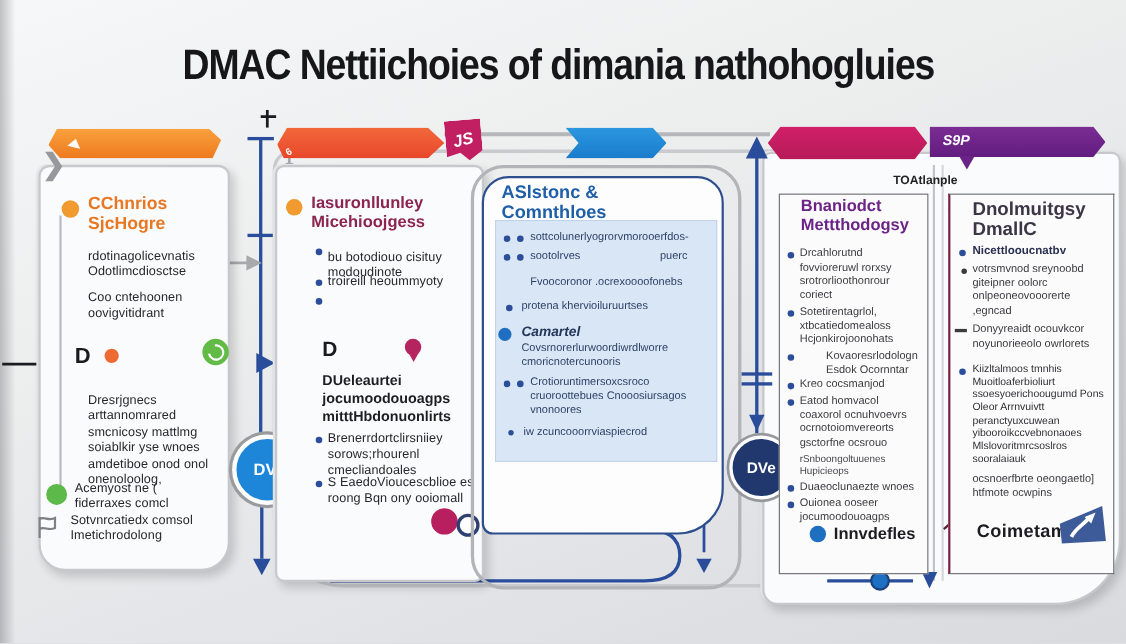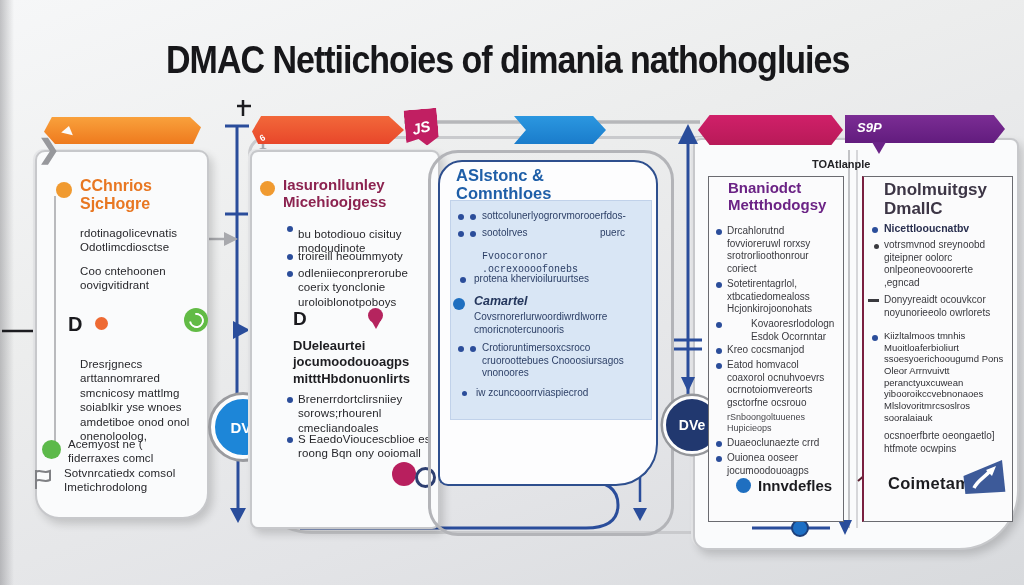--- a/index.html
+++ b/index.html
@@ -145,21 +145,20 @@
               display:flex;align-items:center;justify-content:center;">
     <span style="color:#fff;font-weight:bold;font-style:italic;font-size:15px;transform:rotate(-8deg);">JS</span>
   </div>
   <div class="dot" style="left:260px;top:181px;width:15px;height:15px;background:#f09a30;"></div>
   <div class="abs hl" style="left:283px;top:177px;width:128px;font-size:15px;color:#8c2350;">Iasuronllunley Micehioojgess</div>
   <span class="bdot" style="left:287px;top:226px;"></span>
   <div class="abs t" style="left:298px;top:227px;width:132px;">bu botodiouo cisituy modoudinote</div>
   <span class="bdot" style="left:287px;top:254px;"></span>
   <div class="abs t" style="left:298px;top:249px;width:132px;">troireill heoummyoty</div>
   <span class="bdot" style="left:287px;top:271px;"></span>
-  <div class="abs t" style="left:298px;top:266px;width:134px;">odleniieconprerorube coerix tyonclonie uroloiblonotpoboys</div>
   <div class="abs bold" style="left:293px;top:308px;font-size:19px;color:#1a1a1e;">D</div>
   <div class="abs" style="left:368px;top:308px;">
     <div style="width:15px;height:15px;border-radius:50%;background:#b5245e;"></div>
     <div style="width:0;height:0;margin:-3px auto 0;border-left:5px solid transparent;
                 border-right:5px solid transparent;border-top:9px solid #b5245e;"></div>
   </div>
   <div class="abs bold" style="left:293px;top:338px;width:132px;font-size:13px;color:#1e1e22;line-height:1.25;">DUeleaurtei jocumoodouoagps mitttHbdonuonlirts</div>
   <span class="bdot" style="left:287px;top:397px;"></span>
   <div class="abs t" style="left:298px;top:392px;width:136px;">Brenerrdortclirsniiey sorows;rhourenl cmecliandoales</div>
   <span class="bdot" style="left:287px;top:437px;"></span>
@@ -175,21 +174,21 @@
               clip-path:polygon(0 0,86% 0,100% 50%,86% 100%,0 100%,13% 50%);"></div>
   <div class="abs hl" style="left:456px;top:166px;width:130px;font-size:16.5px;color:#1f5fa8;">ASlstonc &amp; Comnthloes</div>
   <div class="abs" style="left:450px;top:200px;width:200px;height:218px;background:#d9e6f5;border:1px solid #c1d2ea;"></div>
   <span class="bdot" style="left:458px;top:214px;"></span>
   <span class="bdot" style="left:470px;top:214px;"></span>
   <div class="abs ts" style="left:482px;top:210px;width:168px;color:#2c3f66;">sottcolunerlyogrorvmorooerfdos-</div>
   <span class="bdot" style="left:458px;top:231px;"></span>
   <span class="bdot" style="left:470px;top:231px;"></span>
   <div class="abs ts" style="left:482px;top:227px;width:110px;color:#2c3f66;">sootolrves</div>
   <div class="abs ts" style="left:600px;top:227px;width:48px;color:#2c3f66;">puerc</div>
-  <div class="abs ts" style="left:482px;top:251px;width:168px;color:#2c3f66;font-family:Liberation Mono, monospace;">Fvoocoronor .ocrexoooofonebs</div>
+  <div class="abs ts" style="left:482px;top:251px;width:168px;color:#2c3f66;">Fvoocoronor .ocrexoooofonebs</div>
   <span class="bdot" style="left:460px;top:277px;"></span>
   <div class="abs ts" style="left:474px;top:273px;width:170px;color:#2c3f66;">protena khervioiluruurtses</div>
   <div class="dot" style="left:453px;top:298px;width:12px;height:12px;background:#1f6fc0;"></div>
   <div class="abs bold" style="left:474px;top:294px;width:150px;font-size:12.5px;color:#24365c;font-style:italic;">Camartel</div>
   <div class="abs ts" style="left:474px;top:311px;width:172px;color:#2c3f66;">Covsrnorerlurwoordiwrdlworre cmoricnotercunooris</div>
   <span class="bdot" style="left:458px;top:346px;"></span>
   <span class="bdot" style="left:470px;top:346px;"></span>
   <div class="abs ts" style="left:482px;top:342px;width:166px;color:#2c3f66;">Crotioruntimersoxcsroco cruoroottebues Cnooosiursagos vnonoores</div>
   <span class="bdot" style="left:462px;top:391px;width:5px;height:5px;"></span>
   <div class="abs ts" style="left:476px;top:387px;width:168px;color:#2c3f66;">iw zcuncooorrviaspiecrod</div>
@@ -210,21 +209,21 @@
   <span class="bdot" style="left:716px;top:282px;"></span>
   <div class="abs ts" style="left:727px;top:278px;width:108px;">Sotetirentagrlol, xtbcatiedomealoss Hcjonkirojoonohats</div>
   <span class="bdot" style="left:716px;top:322px;"></span>
   <div class="abs ts" style="left:751px;top:318px;width:108px;">Kovaoresrlodologn Esdok Ocornntar</div>
   <span class="bdot" style="left:716px;top:348px;"></span>
   <div class="abs ts" style="left:727px;top:344px;width:108px;">Kreo cocsmanjod</div>
   <span class="bdot" style="left:716px;top:363px;"></span>
   <div class="abs ts" style="left:727px;top:359px;width:108px;">Eatod homvacol coaxorol ocnuhvoevrs ocrnotoiomvereorts gsctorfne ocsrouo</div>
   <div class="abs" style="left:727px;top:412px;width:108px;font-size:9px;line-height:1.2;color:#46464b;">rSnboongoltuuenes Hupicieops</div>
   <span class="bdot" style="left:716px;top:441px;"></span>
-  <div class="abs ts" style="left:727px;top:437px;width:108px;">Duaeoclunaezte crrd</div>
+  <div class="abs ts" style="left:727px;top:437px;width:108px;">Duaeoclunaezte wnoes</div>
   <span class="bdot" style="left:716px;top:456px;"></span>
   <div class="abs ts" style="left:727px;top:452px;width:108px;">Ouionea ooseer jocumoodouoagps</div>
   <div class="dot" style="left:736px;top:478px;width:15px;height:15px;background:#1f6fc0;"></div>
   <div class="abs bold" style="left:758px;top:477px;font-size:15px;color:#1c1c20;">Innvdefles</div>
 
   <div class="banner" style="left:845px;top:115px;width:160px;height:28px;
               background:linear-gradient(180deg,#7b2d94,#621c7e);
               clip-path:polygon(0 0,93% 0,100% 50%,93% 100%,0 100%);">
     <span style="position:absolute;left:12px;top:5px;color:#fff;font-weight:bold;font-style:italic;font-size:13px;">S9P</span>
   </div>

